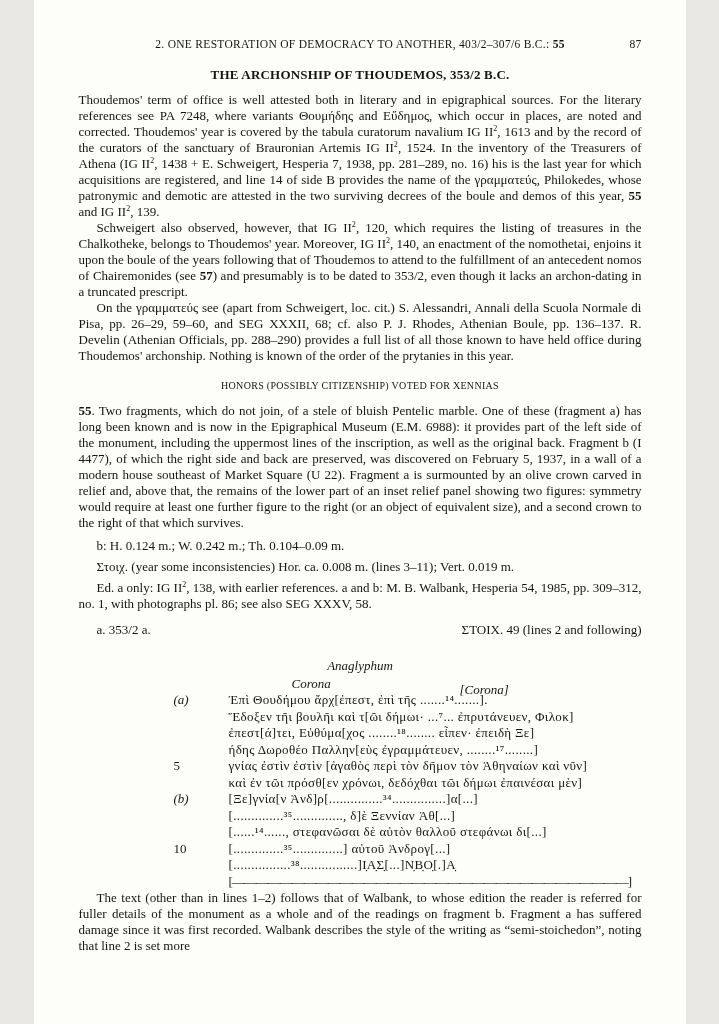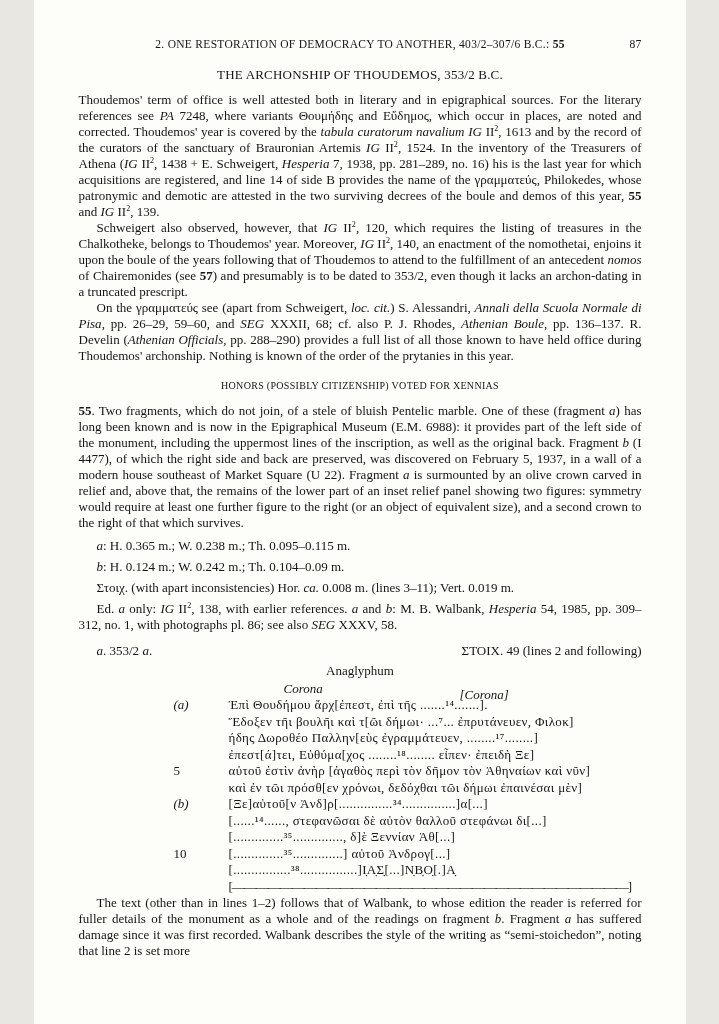--- a/index.html
+++ b/index.html
@@ -6,40 +6,40 @@
   .page{
     position:relative;
     width:652px;height:1024px;box-sizing:border-box;
     margin:0 auto;
     background:#fdfdfa;
     padding:36px 44px 0 45px;
     font-family:"Liberation Serif","DejaVu Serif",serif;
     font-size:13px;line-height:16px;color:#151515;
     overflow:hidden;
   }
-  .it{font-style:italic;}
+  .it{}
   .bd{font-weight:bold;}
   .sup{font-size:0.62em;vertical-align:super;line-height:0;}
   .running-head{display:flex;align-items:baseline;font-size:11.5px;letter-spacing:0.3px;}
   .rh-spacer{width:30px;}
   .rh-title{flex:1;text-align:center;}
   .rh-page{width:30px;text-align:right;}
-  .title{font-size:13px;font-weight:normal;text-align:center;margin:15px 0 9px 0;letter-spacing:0.2px;}
+  .title{font-size:13px;font-weight:bold;text-align:center;margin:15px 0 9px 0;letter-spacing:0.2px;}
   p.para{margin:0;text-align:justify;}
   p.indent{text-indent:18px;}
   .subheading{font-size:10px;font-weight:normal;text-align:center;margin:14px 0 9px 0;letter-spacing:0.3px;}
   .meas{margin:7px 0 0 18px;}
   .meas p{margin:0 0 5px 0;text-align:left;}
   .ed{margin-top:4px;}
   .date-row{display:flex;justify-content:space-between;margin-top:10px;}
   .date-label{margin-left:18px;}
-  .anaglyphum{text-align:center;margin-top:4px;}
+  .anaglyphum{text-align:center;font-style:italic;margin-top:20px;}
   .greek-block{margin:2px 0 0 95px;}
   .corona-row{position:relative;height:16px;font-style:italic;}
-  .corona-left{position:absolute;left:110px;}
+  .corona-left{position:absolute;left:118px;}
   .corona-right{position:absolute;left:286px;margin-top:6px;}
   .g-row{display:flex;line-height:16.5px;}
   .g-margin{width:55px;flex-shrink:0;}
   .g-frag{font-style:italic;}
   .g-text{white-space:nowrap;letter-spacing:0.35px;}
   .g-rule{letter-spacing:-1px;}
   .closing{margin-top:10px;}
 </style>
 </head>
 <body>
@@ -56,23 +56,22 @@
 
   <p class="para"><span>Thoudemos' term of office is well attested both in literary and in epigraphical sources. For the literary references see </span><span class="it">PA</span><span> 7248, where variants Θουμήδης and Εὔδημος, which occur in places, are noted and corrected. Thoudemos' year is covered by the </span><span class="it">tabula curatorum navalium</span><span> </span><span class="it">IG</span><span> II</span><span class="sup">2</span><span>, 1613 and by the record of the curators of the sanctuary of Brauronian Artemis </span><span class="it">IG</span><span> II</span><span class="sup">2</span><span>, 1524. In the inventory of the Treasurers of Athena (</span><span class="it">IG</span><span> II</span><span class="sup">2</span><span>, 1438 + E. Schweigert, </span><span class="it">Hesperia</span><span> 7, 1938, pp. 281–289, no. 16) his is the last year for which acquisitions are registered, and line 14 of side B provides the name of the γραμματεύς, Philokedes, whose patronymic and demotic are attested in the two surviving decrees of the boule and demos of this year, </span><span class="bd">55</span><span> and </span><span class="it">IG</span><span> II</span><span class="sup">2</span><span>, 139.</span></p>
   <p class="para indent"><span>Schweigert also observed, however, that </span><span class="it">IG</span><span> II</span><span class="sup">2</span><span>, 120, which requires the listing of treasures in the Chalkotheke, belongs to Thoudemos' year. Moreover, </span><span class="it">IG</span><span> II</span><span class="sup">2</span><span>, 140, an enactment of the nomothetai, enjoins it upon the boule of the years following that of Thoudemos to attend to the fulfillment of an antecedent </span><span class="it">nomos</span><span> of Chairemonides (see </span><span class="bd">57</span><span>) and presumably is to be dated to 353/2, even though it lacks an archon-dating in a truncated prescript.</span></p>
   <p class="para indent"><span>On the γραμματεύς see (apart from Schweigert, </span><span class="it">loc. cit.</span><span>) S. Alessandri, </span><span class="it">Annali della Scuola Normale di Pisa</span><span>, pp. 26–29, 59–60, and </span><span class="it">SEG</span><span> XXXII, 68; cf. also P. J. Rhodes, </span><span class="it">Athenian Boule</span><span>, pp. 136–137. R. Develin (</span><span class="it">Athenian Officials</span><span>, pp. 288–290) provides a full list of all those known to have held office during Thoudemos' archonship. Nothing is known of the order of the prytanies in this year.</span></p>
 
   <div class="subheading">HONORS (POSSIBLY CITIZENSHIP) VOTED FOR XENNIAS</div>
 
   <p class="para"><span class="bd">55</span><span>. Two fragments, which do not join, of a stele of bluish Pentelic marble. One of these (fragment </span><span class="it">a</span><span>) has long been known and is now in the Epigraphical Museum (E.M. 6988): it provides part of the left side of the monument, including the uppermost lines of the inscription, as well as the original back. Fragment </span><span class="it">b</span><span> (I 4477), of which the right side and back are preserved, was discovered on February 5, 1937, in a wall of a modern house southeast of Market Square (U 22). Fragment </span><span class="it">a</span><span> is surmounted by an olive crown carved in relief and, above that, the remains of the lower part of an inset relief panel showing two figures: symmetry would require at least one further figure to the right (or an object of equivalent size), and a second crown to the right of that which survives.</span></p>
 
   <div class="meas">
-    <p><span class="it">a</span><span>: H. 0.365 m.; W. 0.238 m.; Th. 0.095–0.115 m.</span></p>
     <p><span class="it">b</span><span>: H. 0.124 m.; W. 0.242 m.; Th. 0.104–0.09 m.</span></p>
-    <p><span>Στοιχ. (with apart inconsistencies) Hor. </span><span class="it">ca.</span><span> 0.008 m. (lines 3–11); Vert. 0.019 m.</span></p>
+    <p><span>Στοιχ. (year some inconsistencies) Hor. </span><span class="it">ca.</span><span> 0.008 m. (lines 3–11); Vert. 0.019 m.</span></p>
   </div>
 
   <p class="para indent ed"><span>Ed. </span><span class="it">a</span><span> only: </span><span class="it">IG</span><span> II</span><span class="sup">2</span><span>, 138, with earlier references. </span><span class="it">a</span><span> and </span><span class="it">b</span><span>: M. B. Walbank, </span><span class="it">Hesperia</span><span> 54, 1985, pp. 309–312, no. 1, with photographs pl. 86; see also </span><span class="it">SEG</span><span> XXXV, 58.</span></p>
 
   <div class="date-row">
     <span class="date-label"><span class="it">a</span><span>. 353/2 </span><span class="it">a</span><span>.</span></span>
     <span>ΣΤΟΙΧ. 49 (lines 2 and following)</span>
   </div>
 
   <div class="anaglyphum">Anaglyphum</div>
@@ -86,45 +85,45 @@
     <div class="g-row">
       <span class="g-margin"><span class="g-frag">(a)</span><span class="g-num"></span></span>
       <span class="g-text">Ἐπὶ Θουδήμου ἄρχ[ἐπεστ, ἐπὶ τῆς .......¹⁴.......].</span>
     </div>
     <div class="g-row">
       <span class="g-margin"><span class="g-frag"></span><span class="g-num"></span></span>
       <span class="g-text">Ἔδοξεν τῆι βουλῆι καὶ τ[ῶι δήμωι· ...⁷... ἐπρυτάνευεν, Φιλοκ]</span>
     </div>
     <div class="g-row">
       <span class="g-margin"><span class="g-frag"></span><span class="g-num"></span></span>
+      <span class="g-text">ἐπεστ[ά]τει, Εὐθύμα[χος ........¹⁸........ εἶπεν· ἐπειδὴ Ξε]</span>
+    </div>
+    <div class="g-row">
+      <span class="g-margin"><span class="g-frag"></span><span class="g-num"></span></span>
       <span class="g-text">ήδης Δωροθέο Παλλην[εὺς ἐγραμμάτευεν, ........¹⁷........]</span>
     </div>
     <div class="g-row">
-      <span class="g-margin"><span class="g-frag"></span><span class="g-num"></span></span>
-      <span class="g-text">ἐπεστ[ά]τει, Εὐθύμα[χος ........¹⁸........ εἶπεν· ἐπειδὴ Ξε]</span>
-    </div>
-    <div class="g-row">
       <span class="g-margin"><span class="g-frag"></span><span class="g-num">5</span></span>
-      <span class="g-text">αὐτοῦ ἐστὶν ἀνὴρ [ἀγαθὸς περὶ τὸν δῆμον τὸν Ἀθηναίων καὶ νῦν]</span>
+      <span class="g-text">γνίας ἐστὶν ἐστὶν [ἀγαθὸς περὶ τὸν δῆμον τὸν Ἀθηναίων καὶ νῦν]</span>
     </div>
     <div class="g-row">
       <span class="g-margin"><span class="g-frag"></span><span class="g-num"></span></span>
       <span class="g-text">καὶ ἐν τῶι πρόσθ[εν χρόνωι, δεδόχθαι τῶι δήμωι ἐπαινέσαι μὲν]</span>
     </div>
     <div class="g-row">
       <span class="g-margin"><span class="g-frag">(b)</span><span class="g-num"></span></span>
-      <span class="g-text">[Ξε]αὐτοῦ[ν Ἀνδ]ρ[...............³⁴...............]α[...]</span>
+      <span class="g-text">[Ξε]γνία[ν Ἀνδ]ρ[...............³⁴...............]α[...]</span>
+    </div>
+    <div class="g-row">
+      <span class="g-margin"><span class="g-frag"></span><span class="g-num"></span></span>
+      <span class="g-text">[..............³⁵.............., δ]ὲ Ξεννίαν Ἀθ[...]</span>
     </div>
     <div class="g-row">
       <span class="g-margin"><span class="g-frag"></span><span class="g-num"></span></span>
       <span class="g-text">[......¹⁴......, στεφανῶσαι δὲ αὐτὸν θαλλοῦ στεφάνωι δι[...]</span>
-    </div>
-    <div class="g-row">
-      <span class="g-margin"><span class="g-frag"></span><span class="g-num"></span></span>
-      <span class="g-text">[..............³⁵.............., δ]ὲ Ξεννίαν Ἀθ[...]</span>
     </div>
     <div class="g-row">
       <span class="g-margin"><span class="g-frag"></span><span class="g-num">10</span></span>
       <span class="g-text">[..............³⁵..............] αὐτοῦ Ἀνδρογ[...]</span>
     </div>
     <div class="g-row">
       <span class="g-margin"><span class="g-frag"></span><span class="g-num"></span></span>
       <span class="g-text">[................³⁸................]Ι̣Α̣Σ̣[...]Ν̣Β̣Ο̣[.]Α̣</span>
     </div>
     <div class="g-row">

